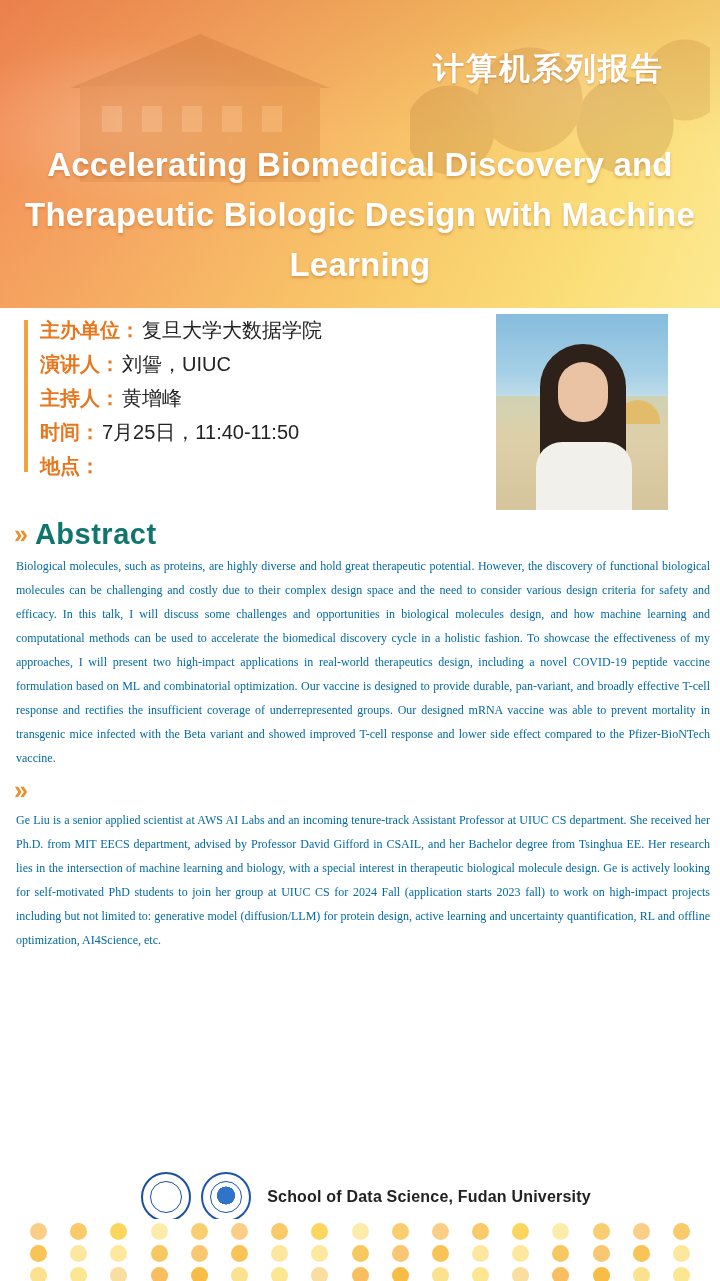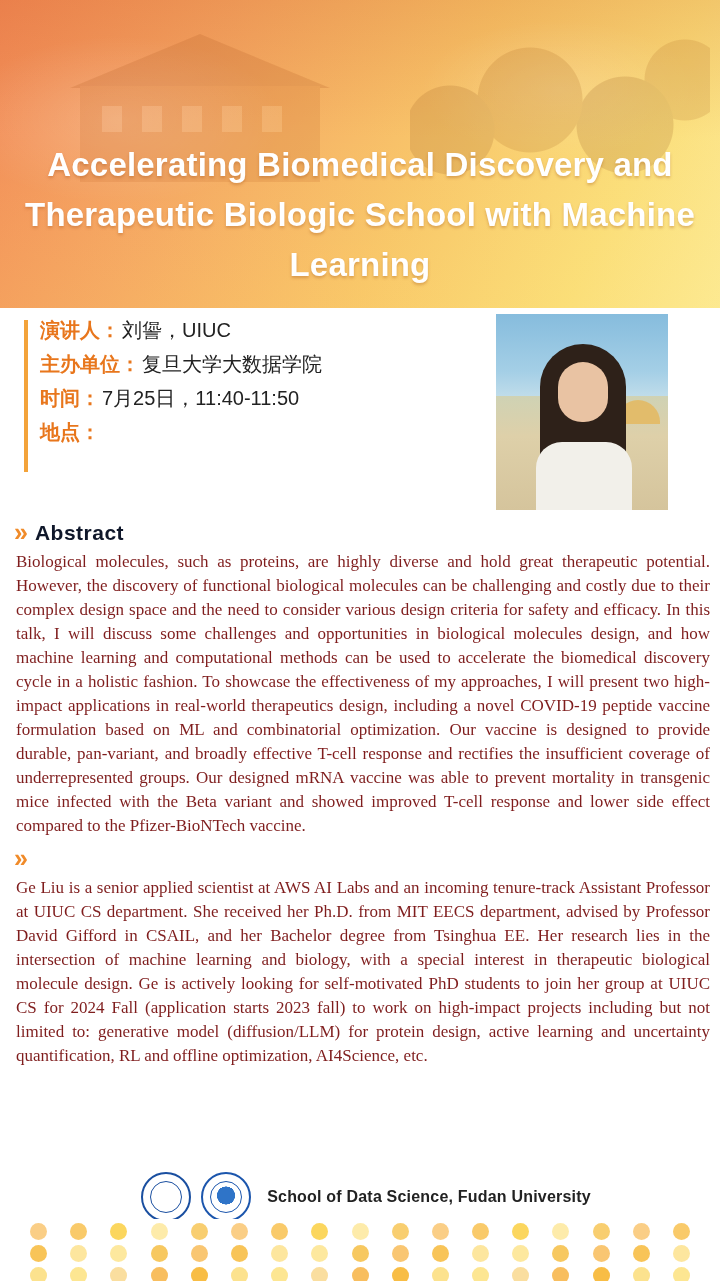--- a/index.html
+++ b/index.html
@@ -211,30 +211,30 @@
     margin-top: 2px;
   }
   .chev {
     color: #f08b2a;
     font-size: 25px;
     font-weight: bold;
     letter-spacing: -3px;
     margin-right: 10px;
   }
   .section-title {
-    font-size: 21px;
-    font-weight: bold;
-    color: #0f172a;
+    font-size: 29px;
+    font-weight: bold;
+    color: #0f766e;
     letter-spacing: 0.5px;
   }
   .body-text {
     font-family: "Liberation Serif", serif;
-    font-size: 17px;
+    font-size: 12px;
     line-height: 24px;
-    color: #7f1d1d;
+    color: #0369a1;
     text-align: justify;
     padding: 3px 10px 0 16px;
     hyphens: none;
   }
   #biography-section {
     margin-top: 6px;
   }
 
   
   .footer {
@@ -316,33 +316,38 @@
       <div class="roof"></div>
       <div class="body"></div>
       <div class="win" style="left:62px;top:78px;"></div>
       <div class="win" style="left:102px;top:78px;"></div>
       <div class="win" style="left:142px;top:78px;"></div>
       <div class="win" style="left:182px;top:78px;"></div>
       <div class="win" style="left:222px;top:78px;"></div>
     </div>
     <div class="header-trees"></div>
 
-    <div class="talk-title">Accelerating Biomedical Discovery and Therapeutic Biologic School with Machine Learning</div>
+    <div class="series-label">计算机系列报告</div>
+    <div class="talk-title">Accelerating Biomedical Discovery and Therapeutic Biologic Design with Machine Learning</div>
   </div>
 
   <div class="info-section">
     <div class="info-bar"></div>
     <div class="info-list">
       <div class="info-row">
+        <span class="info-key">主办单位：</span>
+        <span class="info-val">复旦大学大数据学院</span>
+      </div>
+      <div class="info-row">
         <span class="info-key">演讲人：</span>
         <span class="info-val">刘諐，UIUC</span>
       </div>
       <div class="info-row">
-        <span class="info-key">主办单位：</span>
-        <span class="info-val">复旦大学大数据学院</span>
+        <span class="info-key">主持人：</span>
+        <span class="info-val">黄增峰</span>
       </div>
       <div class="info-row">
         <span class="info-key">时间：</span>
         <span class="info-val">7月25日，11:40-11:50</span>
       </div>
       <div class="info-row">
         <span class="info-key">地点：</span>
       </div>
     </div>
 

